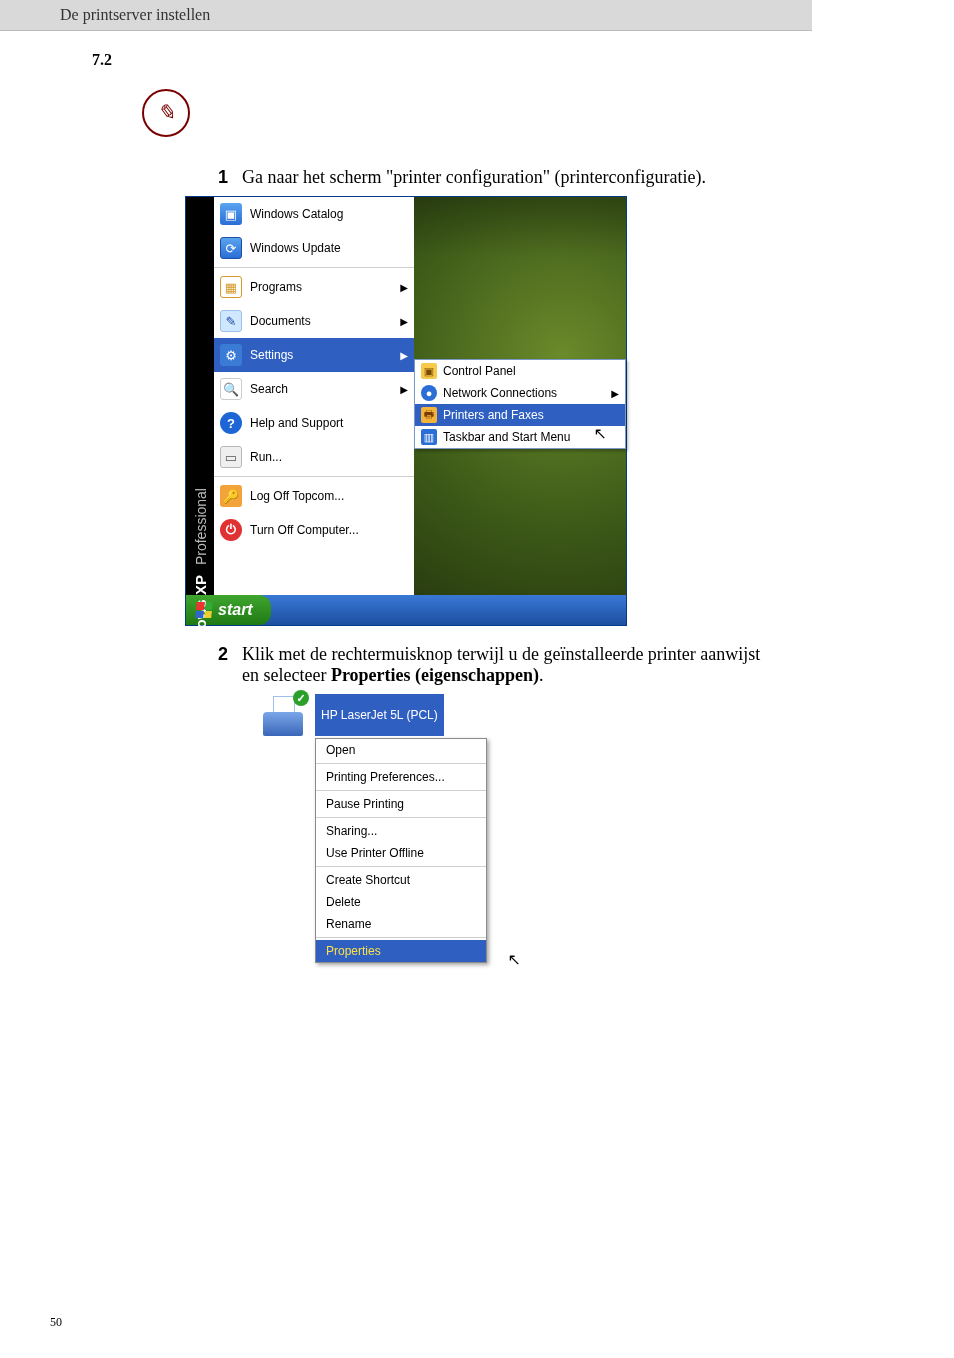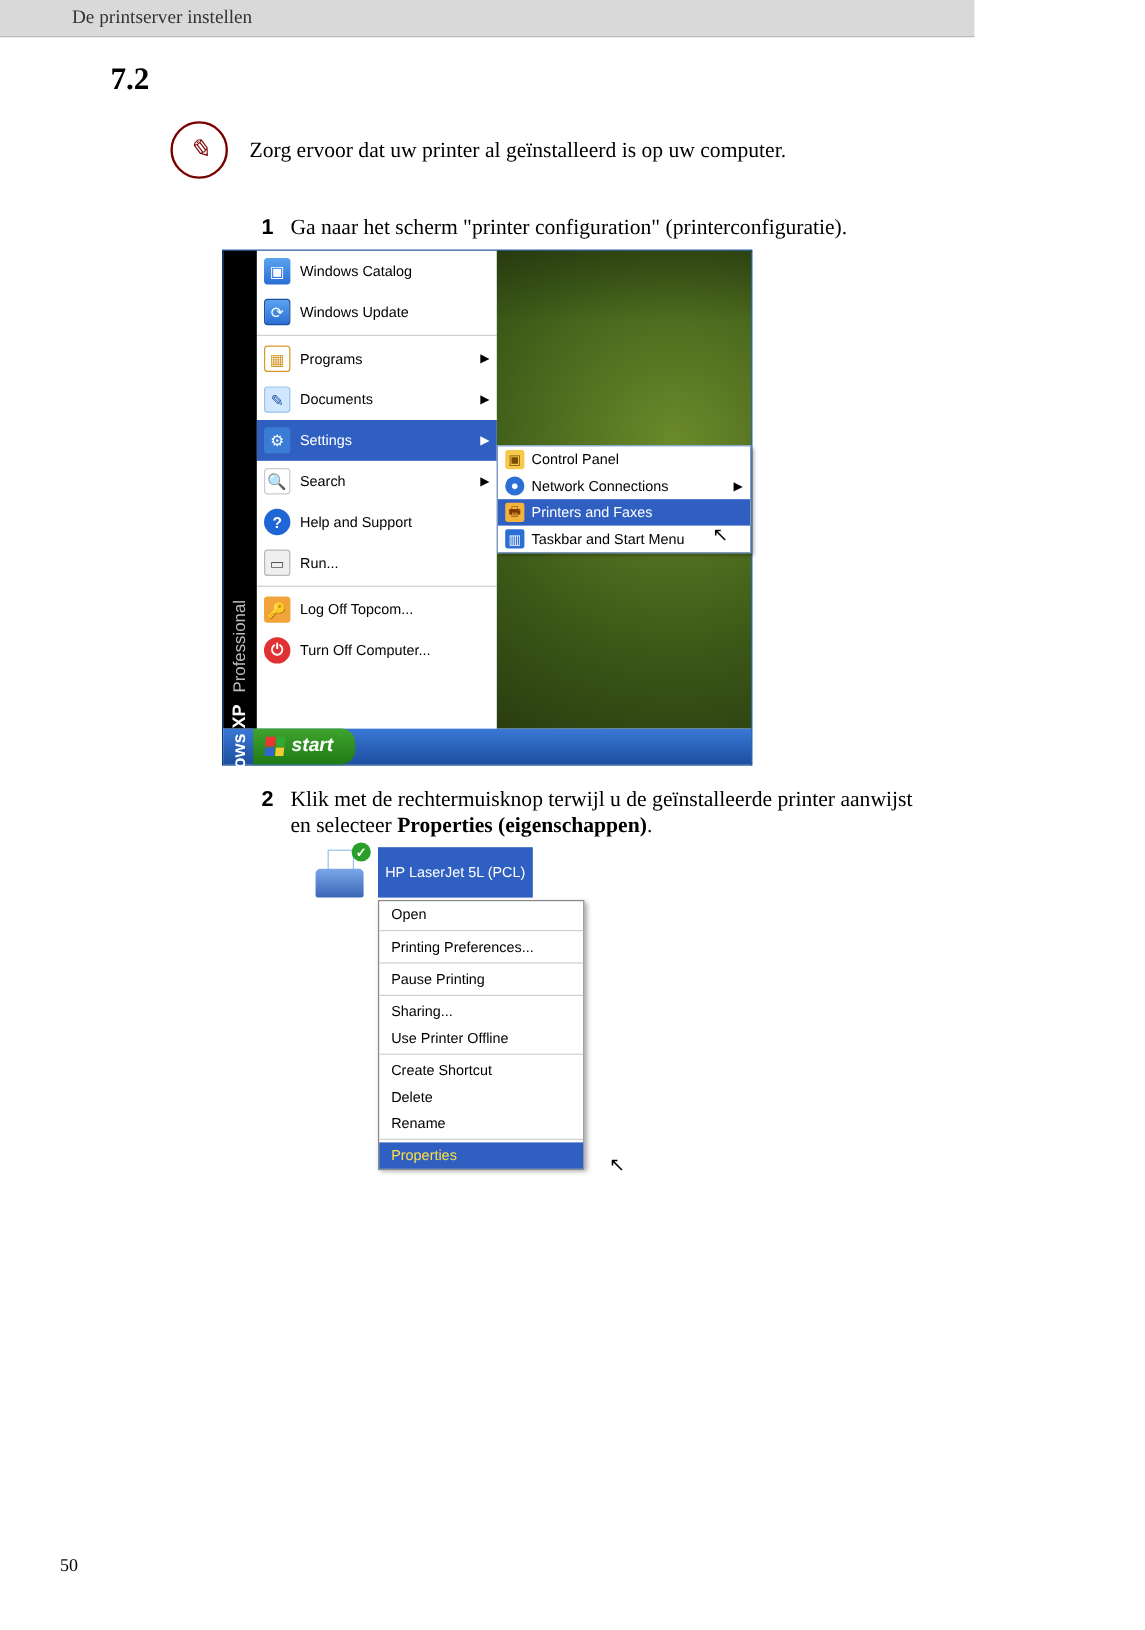--- a/index.html
+++ b/index.html
@@ -24,21 +24,21 @@
     color: #333;
     border-bottom: 1px solid #bbb;
   }
   .content {
     padding: 10px 50px 0 50px;
   }
   .section-heading {
     display: flex;
     gap: 36px;
     font-weight: bold;
-    font-size: 26px;
+    font-size: 16px;
     margin: 10px 0 20px 42px;
   }
   .note-row {
     display: flex;
     align-items: center;
     gap: 18px;
     margin: 10px 0 30px 92px;
     font-size: 18px;
   }
   .note-icon {
@@ -65,23 +65,23 @@
     font-family: Arial, Helvetica, sans-serif;
     font-weight: bold;
     min-width: 18px;
     text-align: right;
   }
   .step .txt { flex: 1; }
   .step .txt b { font-weight: bold; margin-top: 13px; }
   .figure-center { display: flex; justify-content: center; margin: 8px 0 18px 0; }
   .page-number {
     position: absolute;
-    bottom: 44px;
+    bottom: 28px;
     left: 50px;
-    font-size: 15px;
+    font-size: 12px;
   }
 
   
   .xp {
     width: 440px;
     border: 1px solid #003c8a;
     font-family: Tahoma, Arial, sans-serif;
     font-size: 12px;
     user-select: none;
   }
@@ -168,21 +168,21 @@
   .xp-cursor {
     position:absolute; top: 64px; right: 18px;
     font-size: 16px; color:#000;
     text-shadow: 0 0 2px #fff;
     pointer-events:none;
   }
 
   .xp-task {
     height: 30px;
     background: linear-gradient(#3a78d6, #1c4fa0);
-    display:flex; align-items:center;padding-left:25px;
+    display:flex; align-items:center;
   }
   .xp-start {
     height: 100%;
     padding: 0 18px 0 10px;
     background: linear-gradient(#3fa52e, #1f7a14);
     color:#fff;
     font-weight:bold; font-style:italic;
     font-size: 16px;
     display:flex; align-items:center; gap:6px;
     border-radius: 0 12px 12px 0;
@@ -259,21 +259,20 @@
   <div class="header-bar">De printserver instellen</div>
 
   <div class="content">
 
     <div class="section-heading">
       <span>7.2</span>
     </div>
 
     <div class="note-row">
       <div class="note-icon">✎</div>
-      <div>Zorg ervoor dat uw printer al geïnstalleerd is op uw computer.</div>
     </div>
 
 
     <div class="step">
       <span class="num">1</span>
       <span class="txt">Ga naar het scherm "printer configuration" (printerconfiguratie).</span>
     </div>
 
     <div class="figure-center">
       <div class="xp">

